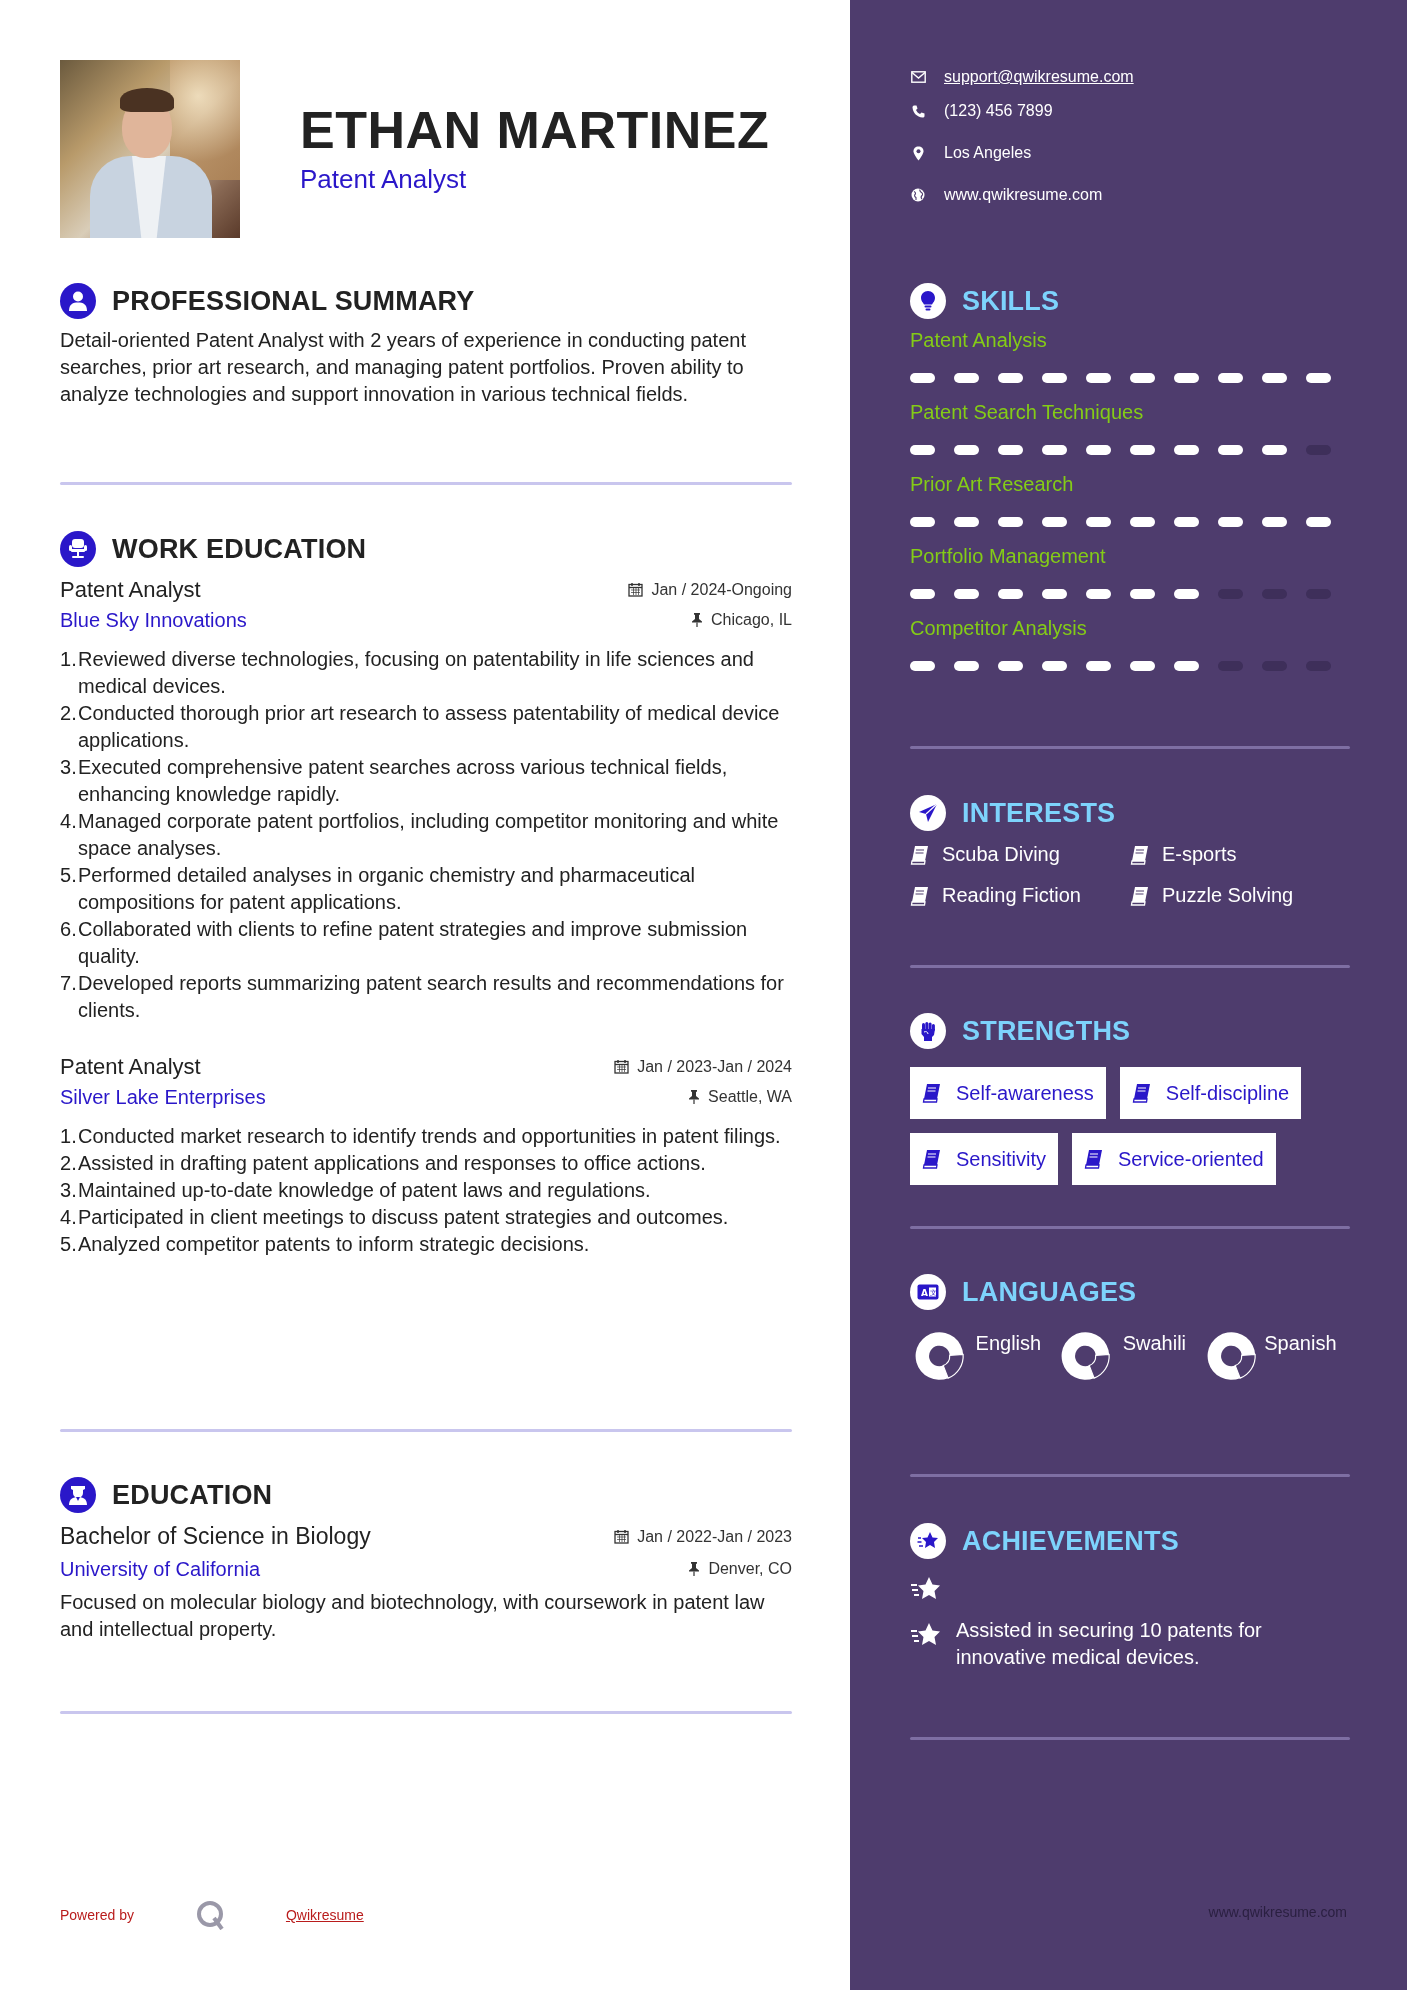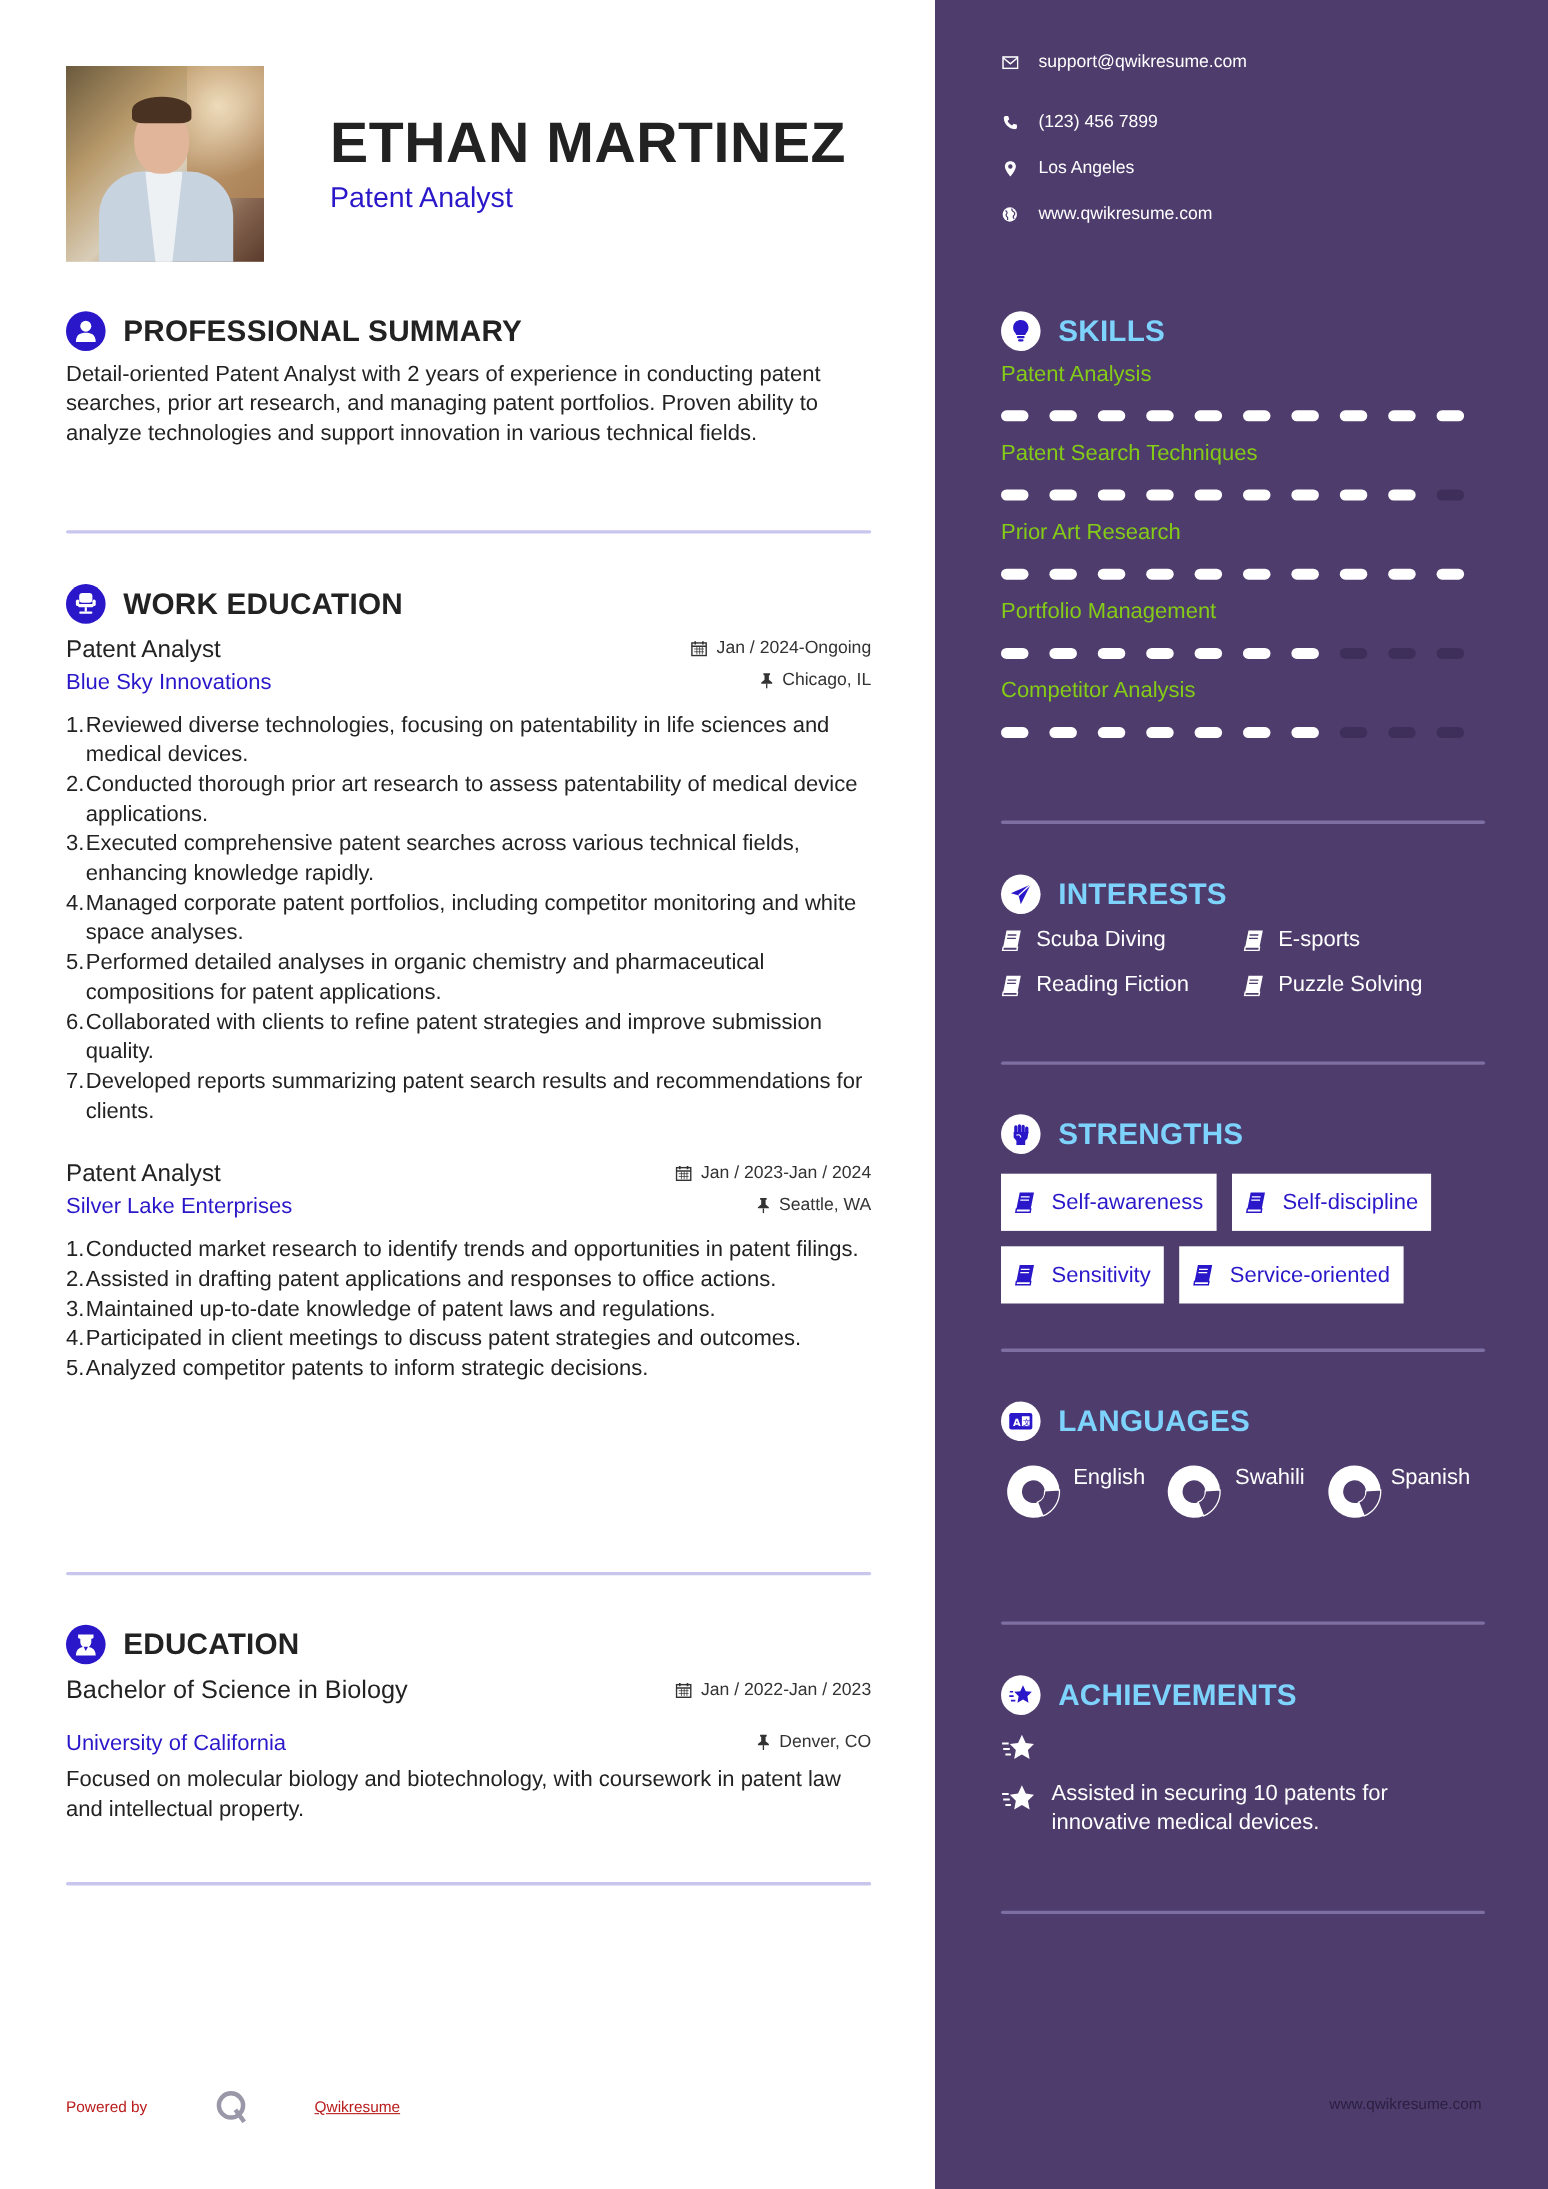--- a/index.html
+++ b/index.html
@@ -206,21 +206,21 @@
           <svg width="15" height="15" viewBox="0 0 15 15">
               <rect x="1" y="2.5" width="13" height="11.5" fill="none" stroke="#333" stroke-width="1.3"></rect>
               <line x1="1" y1="5.5" x2="14" y2="5.5" stroke="#333" stroke-width="1.3"></line>
               <line x1="4" y1="1" x2="4" y2="4" stroke="#333" stroke-width="1.5"></line>
               <line x1="11" y1="1" x2="11" y2="4" stroke="#333" stroke-width="1.5"></line>
               <path d="M3 8h9M3 10.5h9M5.5 6v7M8 6v7M10.5 6v7" stroke="#333" stroke-width=".7"></path>
             </svg>
           <span>Jan / 2022-Jan / 2023</span>
         </span>
       </div>
-      <div class="job-row" style="margin-top:24px;">
+      <div class="job-row" style="margin-top:8px;">
         <span class="job-company">University of California</span>
         <span class="meta">
           <svg width="12" height="15" viewBox="0 0 12 15">
               <path d="M3 1h6v1.5L8 3v4l3 2.5v1H1v-1L4 7V3L3 2.5z" fill="#333"></path>
               <rect x="5.4" y="10.5" width="1.2" height="4.5" fill="#333"></rect>
             </svg>
           <span>Denver, CO</span>
         </span>
       </div>
       <p class="para" style="margin-top:8px;">Focused on molecular biology and biotechnology, with coursework in patent law and intellectual property.</p>
@@ -233,21 +233,21 @@
     <svg class="q" width="30" height="30" viewBox="0 0 30 30">
         <circle cx="14" cy="14" r="11" fill="none" stroke="#9a98a8" stroke-width="4"></circle>
         <path d="M18 18 L26 29" stroke="#9a98a8" stroke-width="4"></path>
       </svg>
     <a class="brand">Qwikresume</a>
   </div>
 </div>
 
 <div class="right">
 
-  <div class="contact" style="top:48px;">
+  <div class="contact" style="top:68px;text-decoration:underline;">
     <span class="ci">
       <svg width="15" height="12" viewBox="0 0 15 12">
           <rect x="0.8" y="0.8" width="13.4" height="10.4" fill="none" stroke="#fff" stroke-width="1.4"></rect>
           <path d="M1 1.5 L7.5 7 L14 1.5" fill="none" stroke="#fff" stroke-width="1.4"></path>
         </svg>
     </span>
     <span>support@qwikresume.com</span>
   </div>
   <div class="contact" style="top:102px;">
     <span class="ci">

